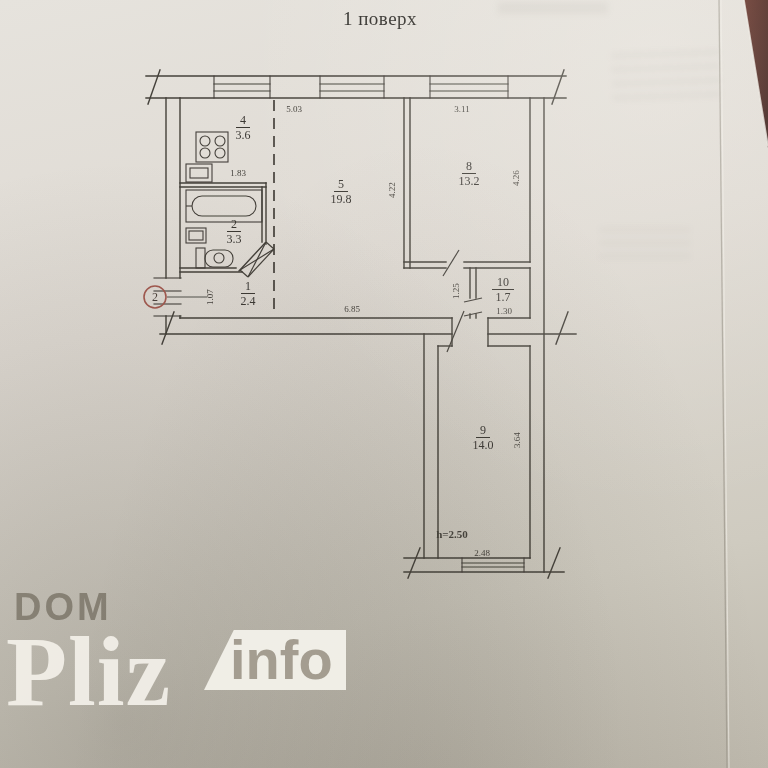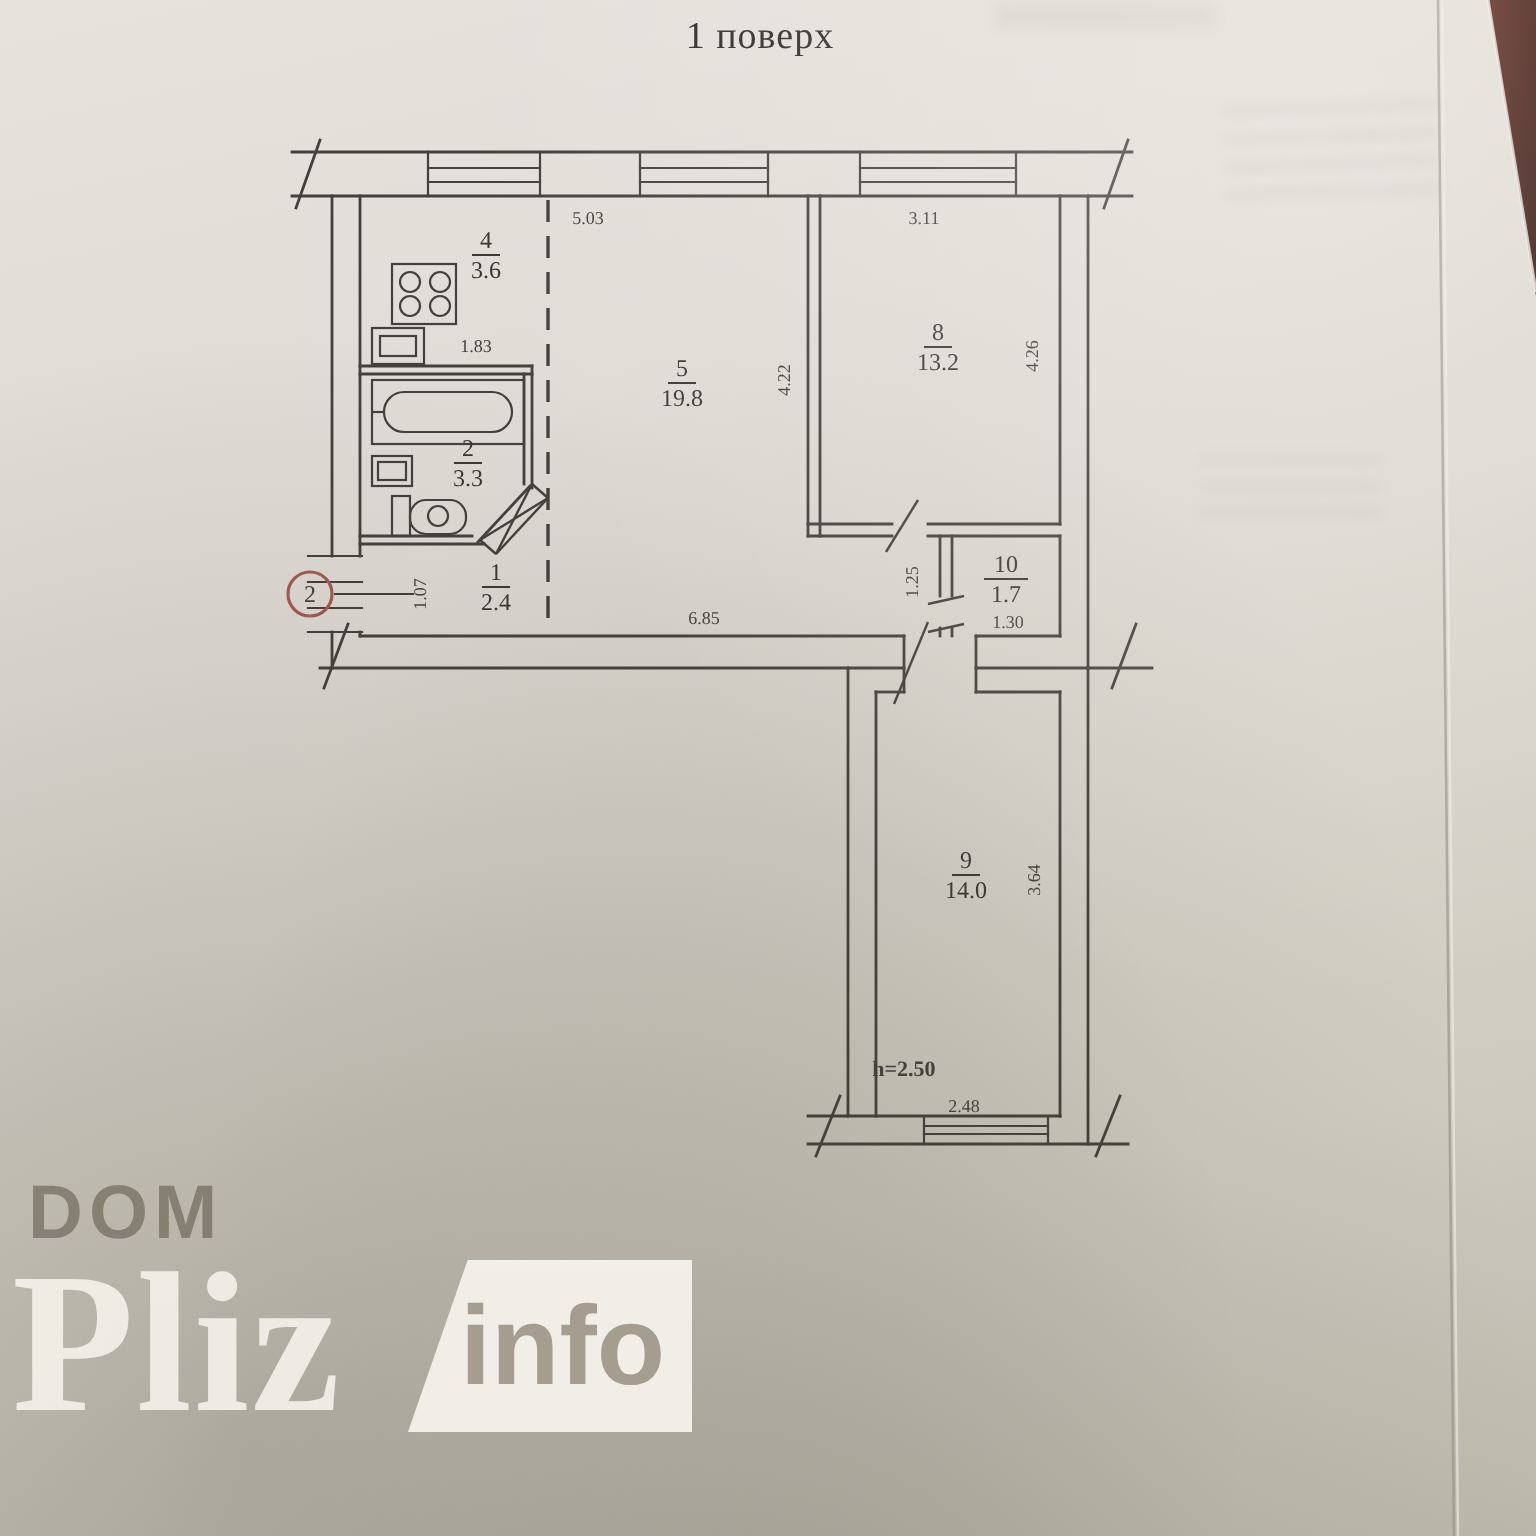--- a/index.html
+++ b/index.html
@@ -21,21 +21,21 @@
     filter:blur(.25px);
   }
   svg.plan{position:absolute;left:0;top:0;}
   
   .wm-dom{
     position:absolute;left:14px;top:586px;
     font-family:"Liberation Sans",sans-serif;font-weight:bold;
     font-size:38px;letter-spacing:3px;color:#8e887b;opacity:.92;
   }
   .wm-info-block{
-    position:absolute;left:204px;top:630px;width:142px;height:86px;
+    position:absolute;left:204px;top:630px;width:142px;height:60px;
     background:#f3f1ea;opacity:.96;
     clip-path:polygon(21% 0,100% 0,100% 100%,0 100%);
     display:flex;align-items:center;z-index:2;
   }
   .wm-info-block span{
     font-family:"Liberation Sans",sans-serif;font-weight:bold;
     font-size:56px;color:#a49d90;padding-left:26px;line-height:1;
   }
   .wm-pliz{
     position:absolute;left:6px;top:622px;z-index:3;

